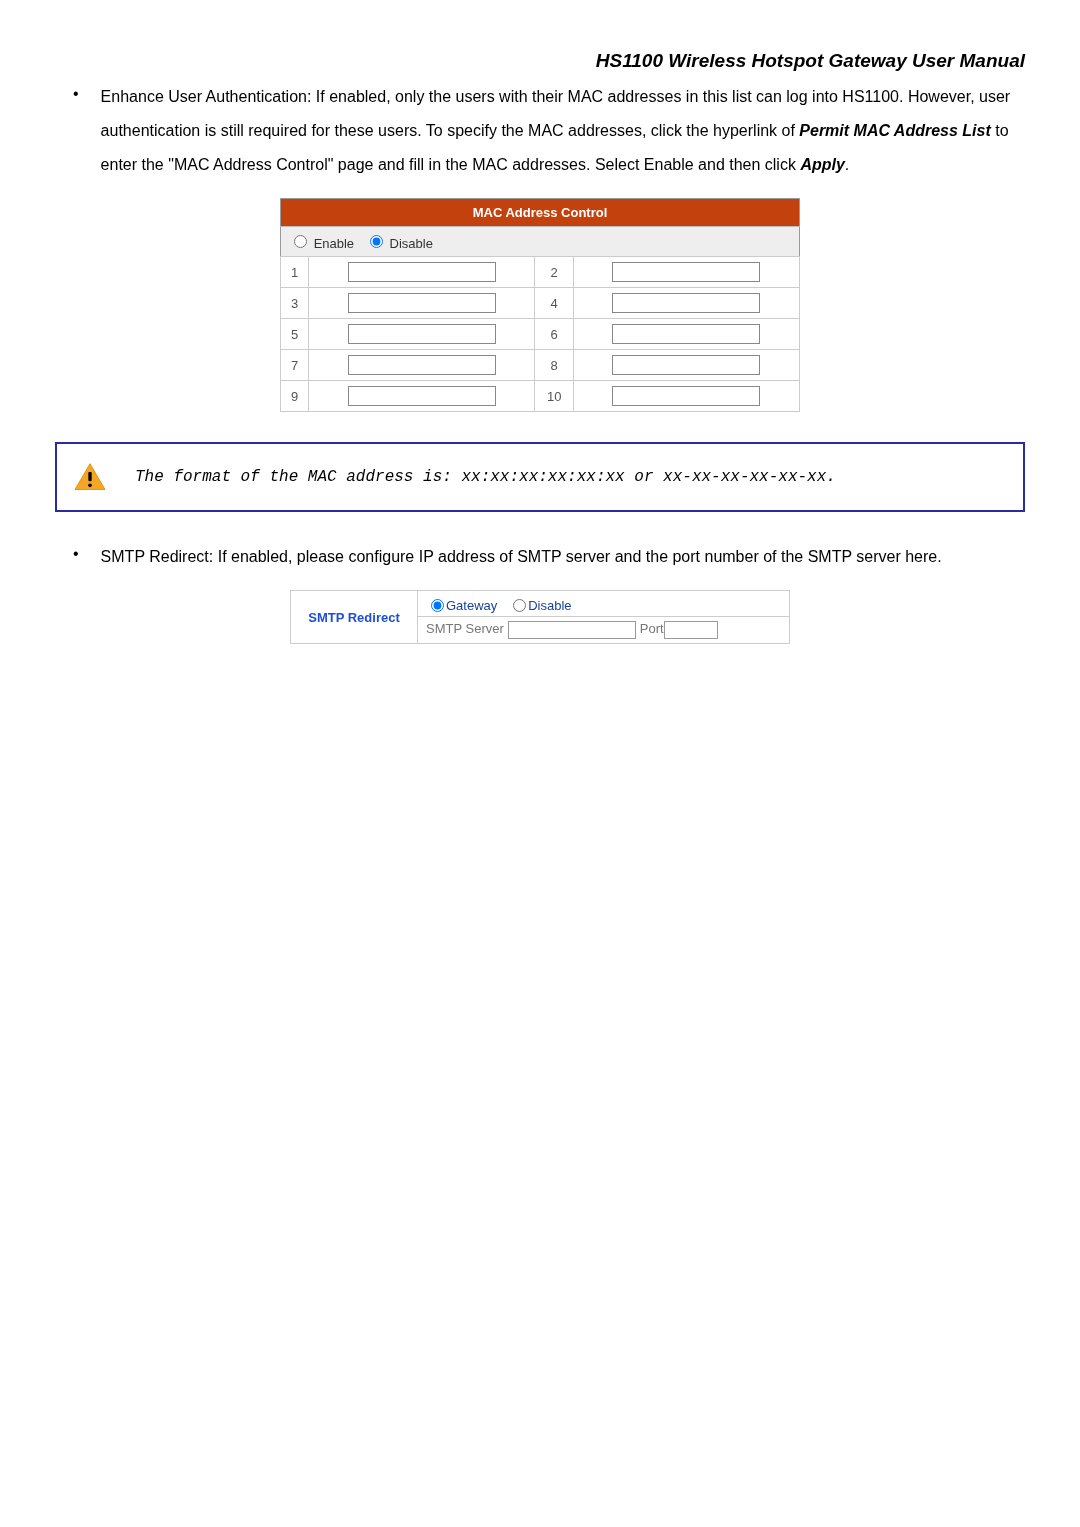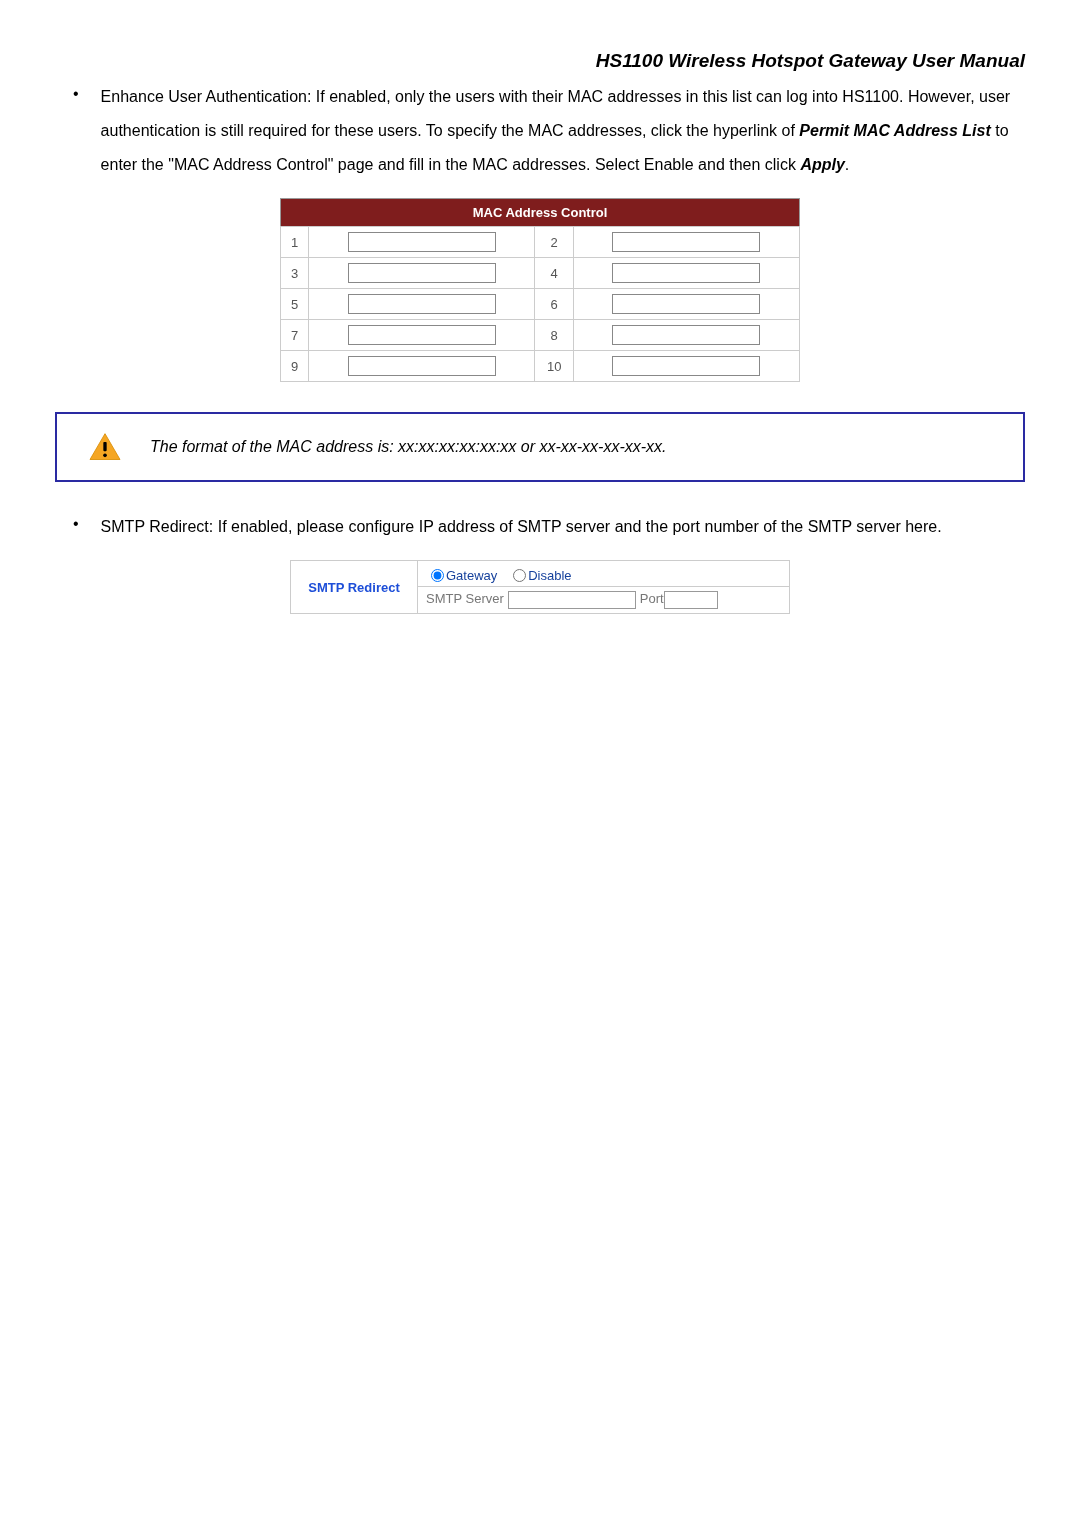--- a/index.html
+++ b/index.html
@@ -49,21 +49,21 @@
     
     .mac-table-wrap {
       width: 520px;
       margin: 10px auto 30px auto;
       border: 1px solid #999;
       border-collapse: collapse;
       font-family: Verdana, Arial, sans-serif;
       font-size: 13px;
     }
     .mac-header {
-      background: #7f1d1d;
+      background: #c2410c;
       color: #fff;
       font-weight: bold;
       text-align: center;
       padding: 6px 0;
       font-size: 13px;
     }
     .mac-toggle-row {
       background: #eeeeee;
       text-align: left;
       padding: 5px 8px;
@@ -88,23 +88,24 @@
     .mac-row input[type=text] {
       width: 140px;
       height: 16px;
       border: 1px solid #888;
       padding: 1px 3px;
     }
     
     .alert-box {
       border: 2px solid #2a2aa2;
       margin: 0 0 28px 0;
-      padding: 18px 31px;
+      padding: 18px 16px;
       display: flex;
       align-items: center;
+      font-family: Liberation Mono, monospace;
     }
     .alert-icon {
       width: 34px;
       height: 30px;
       margin-right: 28px;
       flex-shrink: 0;
     }
     .alert-text {
       font-style: italic;
       font-size: 16px;
@@ -169,20 +170,29 @@
     <div class="bullet-dot">•</div>
     <div class="bullet-text">
       <span class="bold">Enhance User Authentication:</span><span> If enabled, only the users with their MAC addresses in this list can log into HS1100. However, user authentication is still required for these users. To specify the MAC addresses, click the hyperlink of </span><span class="italic-bold">Permit MAC Address List</span><span> to enter the </span><span class="bold">"MAC Address Control"</span><span> page and fill in the MAC addresses. Select </span><span class="bold">Enable</span><span> and then click </span><span class="italic-bold">Apply</span><span>.</span>
     </div>
   </div>
 
   <table class="mac-table-wrap">
     <tbody>
         <tr>
           <td colspan="4" class="mac-header">MAC Address Control</td>
+        </tr>
+    <tr>
+          <td colspan="4" class="mac-toggle-row">
+      <input type="radio" name="mac-enable" style="">
+      <span>Enable</span>
+      &nbsp;
+      <input type="radio" name="mac-enable" checked="" style="">
+      <span>Disable</span>
+    </td>
         </tr>
     <tr class="mac-row">
       <td>1</td>
       <td><input type="text" style=""></td>
       <td>2</td>
       <td><input type="text" style=""></td>
     </tr>
     <tr class="mac-row">
       <td>3</td>
       <td><input type="text" style=""></td>

